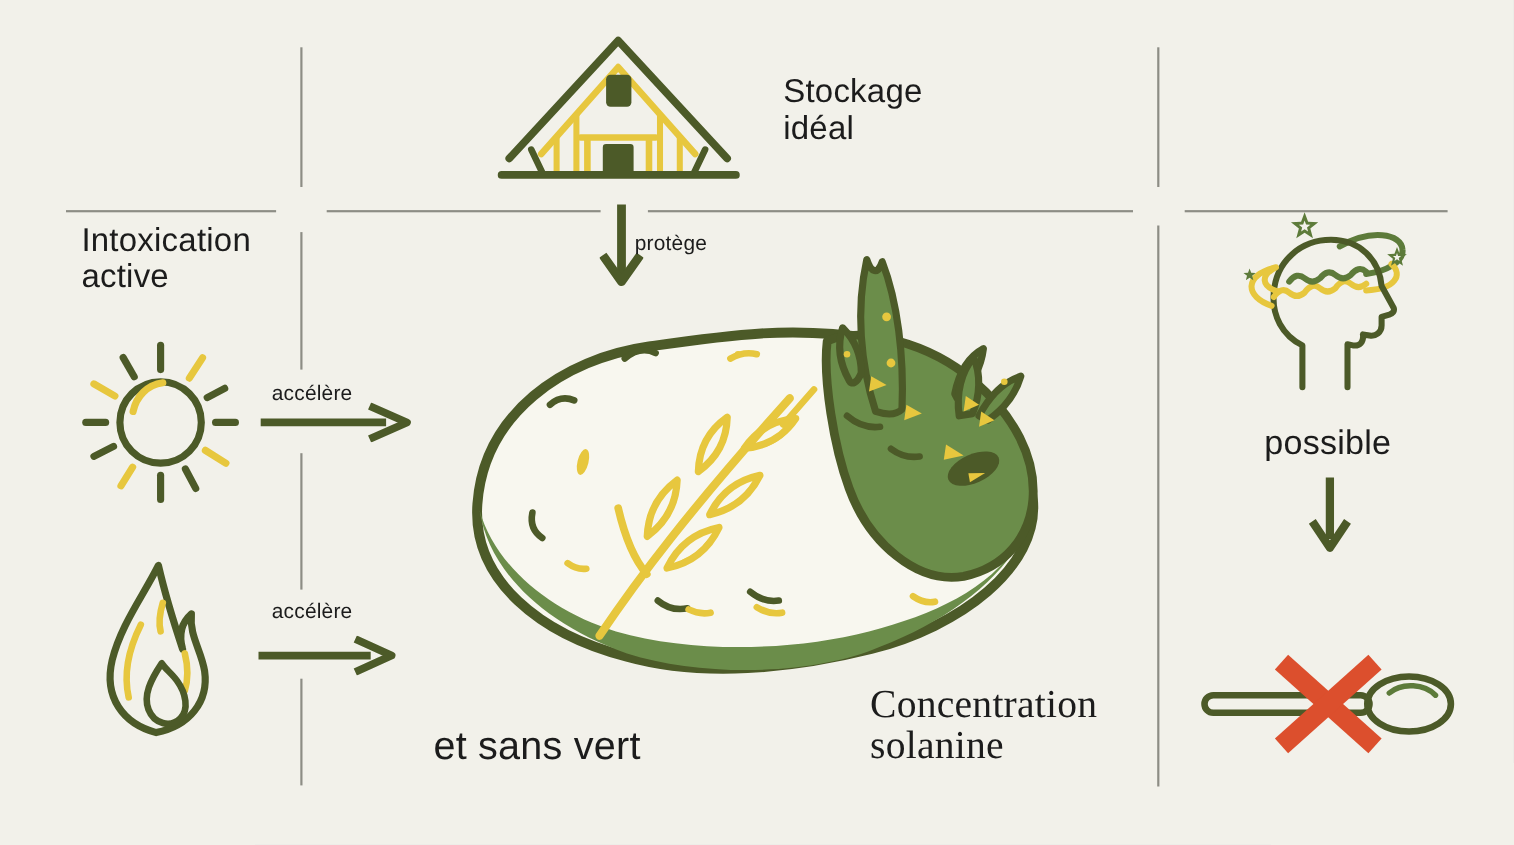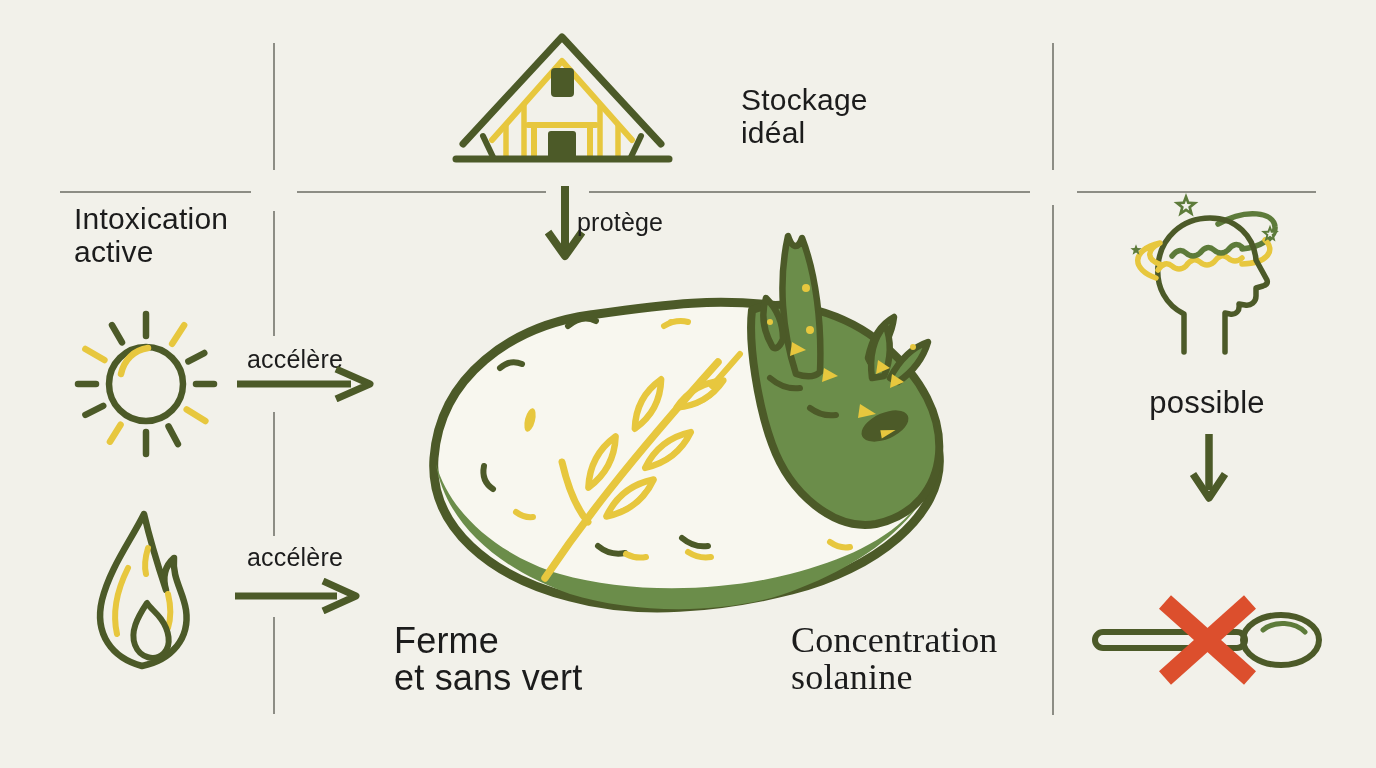--- a/index.html
+++ b/index.html
@@ -9,21 +9,21 @@
   html,body{margin:0;padding:0;}
   body{font-family:"Liberation Sans","DejaVu Sans",sans-serif;background:#ddd;}
   .canvas{position:relative;width:1376px;height:768px;background:var(--background);overflow:hidden;}
   .abs{position:absolute;}
   .vline{position:absolute;width:1.5px;background:var(--divider);}
   .hline{position:absolute;height:1.5px;background:var(--divider);}
   .label{position:absolute;color:var(--ink);font-weight:500;letter-spacing:.2px;white-space:pre;}
   .t30{font-size:30px;line-height:33px;}
   .t36{font-size:36px;line-height:37px;}
   .t31{font-size:31px;line-height:34px;}
-  .t25{font-size:25px;line-height:26px;font-weight:500;}
+  .t25{font-size:19px;line-height:26px;font-weight:500;}
   .center{text-align:center;}
   
   .ol{fill:none;stroke:var(--dark-green);stroke-linecap:round;stroke-linejoin:round;}
   .oly{fill:none;stroke:var(--yellow);stroke-linecap:round;stroke-linejoin:round;}
   .arrow{fill:none;stroke:var(--dark-green);stroke-linecap:butt;stroke-linejoin:round;}
   .fg{fill:var(--mid-green);stroke:var(--dark-green);stroke-linejoin:round;}
   .fd{fill:var(--dark-green);stroke:none;}
   .fy{fill:var(--yellow);stroke:none;}
   .star-fill{fill:var(--star-green);}
   .star-hole{fill:var(--background);}
@@ -52,21 +52,21 @@
     <line class="oly" stroke-width="5.5" x1="168" y1="97" x2="168" y2="129"></line>
     <line class="ol" stroke-width="6" x1="33" y1="108" x2="43" y2="129"></line>
     <line class="ol" stroke-width="6" x1="191" y1="108" x2="181" y2="129"></line>
     <path class="oly" stroke-width="6" d="M84,131 V99 M78,97 H146 M140,99 V131"></path>
     <rect class="fd" x="98" y="103" width="28" height="28" rx="3"></rect>
     <rect class="fd" x="101" y="40" width="23" height="29" rx="4"></rect>
     <path class="ol" stroke-width="7" d="M13,116 L112,9 L211,116"></path>
     <line class="ol" stroke-width="7" x1="6" y1="131" x2="219" y2="131"></line>
   </svg>
 
-  <div class="label t30" style="left:712px;top:83px;margin-left:29px;"><span>Stockage</span><br><span>idéal</span></div>
+  <div class="label t30" style="left:712px;top:67px;"><span>Stockage</span><br><span>idéal</span></div>
 
   <svg class="abs" style="left:545px;top:184px;" width="40" height="95" viewBox="0 0 40 95">
     <line class="arrow" stroke-width="8" x1="20" y1="2" x2="20" y2="66"></line>
     <polyline class="arrow" stroke-width="8" points="3,48 20,72 37,48"></polyline>
   </svg>
   <div class="label t25" style="left:577px;top:209px;">protège</div>
 
   <div class="label t30" style="left:74px;top:202px;"><span>Intoxication</span><br><span>active</span></div>
 
   <svg class="abs" style="left:64px;top:296px;" width="165" height="172" viewBox="0 0 165 172">
@@ -175,21 +175,21 @@
     <path class="ol" stroke-width="6" d="M262,312 q12,10 26,8"></path>
     <path class="oly" stroke-width="6" d="M244,100 q12,-7 24,-4"></path>
     <ellipse class="fy" cx="110" cy="194" rx="5" ry="12" transform="rotate(14 110 194)"></ellipse>
     <path class="oly" stroke-width="6" d="M96,286 q8,6 17,5"></path>
     <path class="oly" stroke-width="6" d="M206,328 q10,5 20,3"></path>
     <path class="oly" stroke-width="6" d="M268,326 q11,7 23,5"></path>
     <path class="oly" stroke-width="6" d="M410,316 q10,7 20,5"></path>
     <circle class="fy" cx="251" cy="96" r="3"></circle>
   </svg>
 
-  <div class="label t36" style="left:394px;top:622px;"><span>Ferme</span><br><span>et sans vert</span></div>
+  <div class="label t36" style="left:394px;top:622px;"><br><span>et sans vert</span></div>
 
   <div class="label t36" style="left:791px;top:622px;font-family:Liberation Serif, serif;"><span>Concentration</span><br><span>solanine</span></div>
 
   <svg class="abs" style="left:1122px;top:192px;" width="178" height="168" viewBox="0 0 178 168">
     <defs>
       <polygon id="star" points="0,-13 3.2,-4.5 12.4,-4 5.2,1.7 7.6,10.5 0,5.5 -7.6,10.5 -5.2,1.7 -12.4,-4 -3.2,-4.5"></polygon>
     </defs>
     <path class="ol" stroke-width="5.5" style="stroke:var(--star-green);" d="M96,32 C124,16 152,20 153,35 C154,46 138,55 120,57"></path>
     <path class="oly" stroke-width="5.5" d="M120,72 C146,71 154,58 143,48"></path>
     <path class="ol" stroke-width="5.5" d="M62,160 L62,122 C44,113 34,95 36,74 C38,46 60,26 88,26 C114,26 132,44 134,68 L145,88 C146,91 144,93 141,94 L134,96 L134,104 C134,110 129,114 123,113 L117,112 C118,119 114,123 108,122 L103,121 L103,160"></path>

